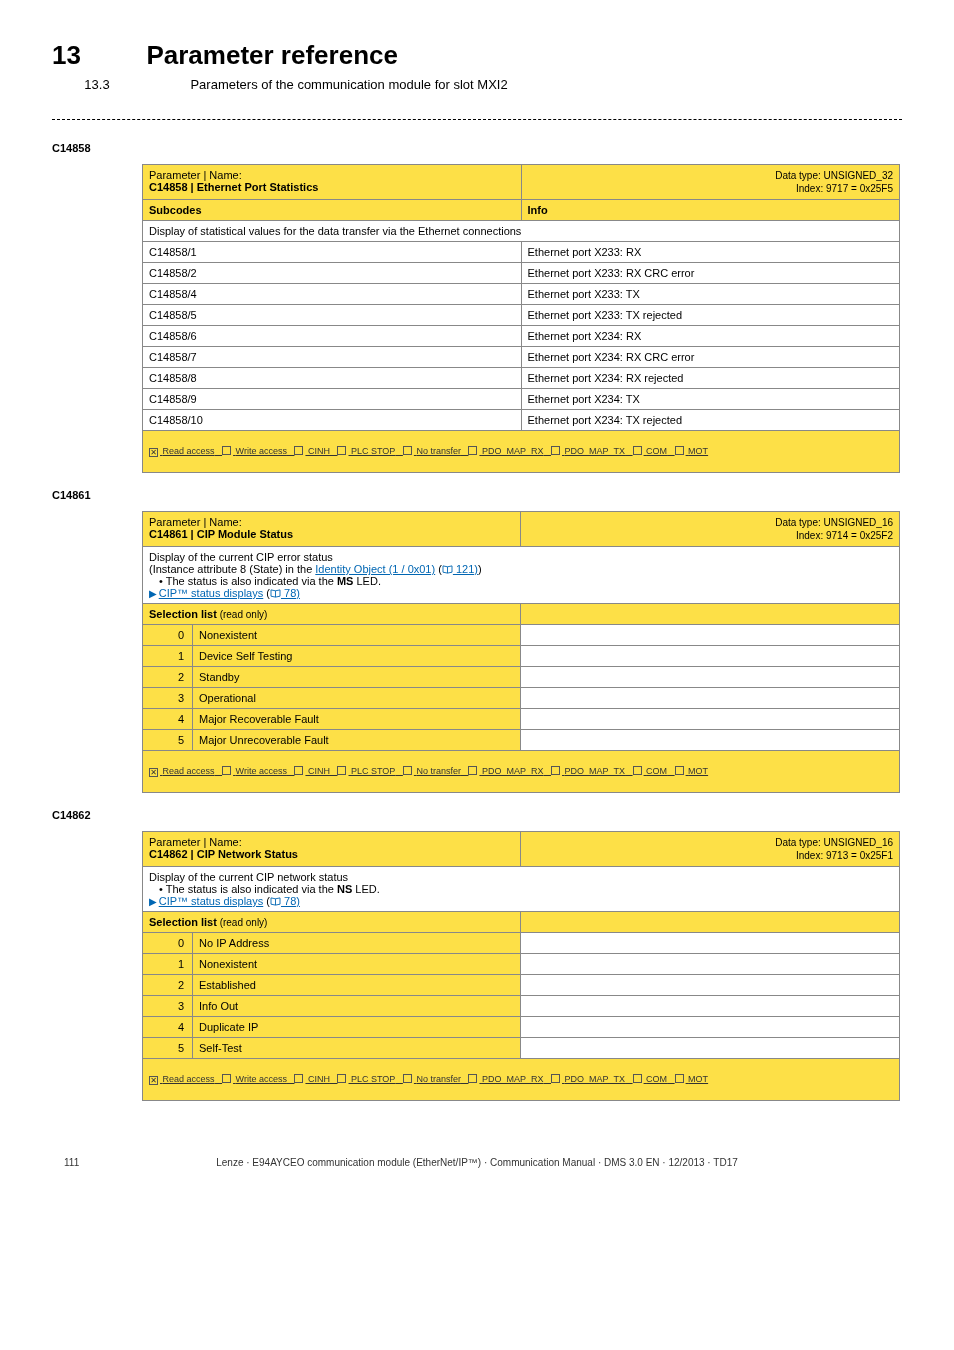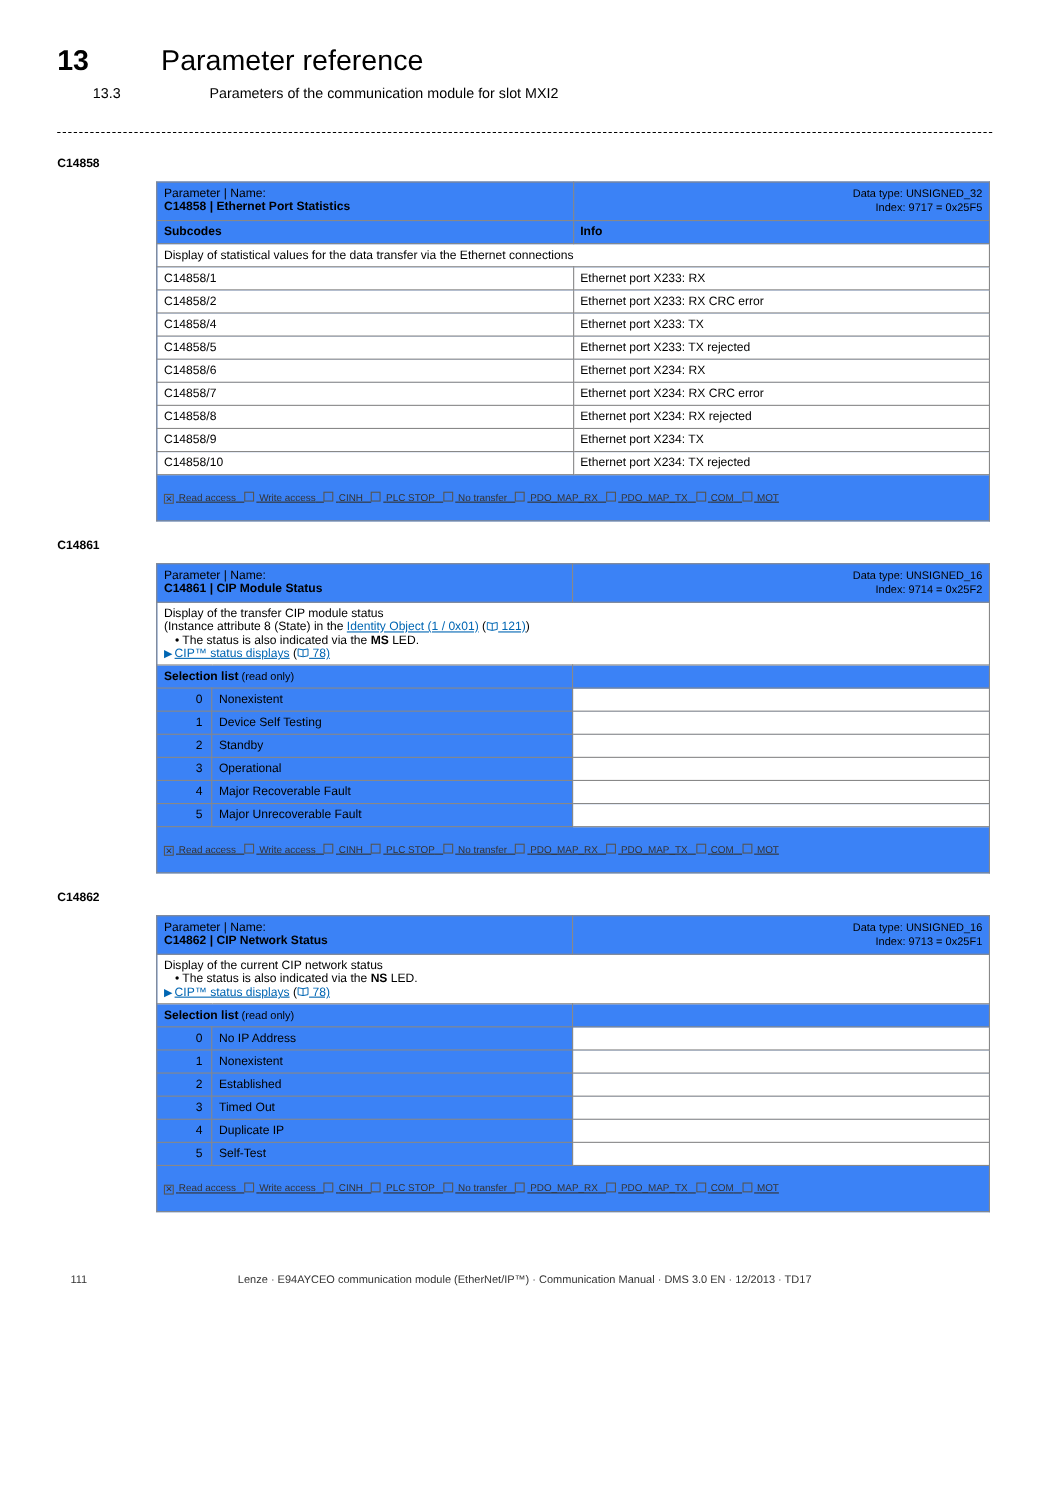--- a/index.html
+++ b/index.html
@@ -1,24 +1,24 @@
 <!DOCTYPE html>
 <html><head>
 <meta charset="utf-8">
 <style>
   * { box-sizing: border-box; margin: 0; padding: 0; }
   html, body { width: 954px; font-family: Arial, Helvetica, sans-serif; background: #fff; color: #000; }
   .page { padding: 40px 52px 30px 52px; }
   .chapnum { font-size: 26px; font-weight: 600; display: inline-block; width: 90px; vertical-align: top; }
-  .chaptitle { font-size: 26px; font-weight: 400; display: inline-block; }
+  .chaptitle { font-size: 26px; font-weight: 700; display: inline-block; }
   .secnum { font-size: 13px; display: inline-block; width: 90px; vertical-align: top; margin-top: 6px; text-align: center; }
   .sectitle { font-size: 13px; display: inline-block; margin-top: 6px; margin-left: 44px; }
   .dashline { margin: 26px 0 22px 0; border: none; border-top: 1.4px dashed #000; height: 0; }
   .paracode { font-size: 11px; font-weight: bold; margin: 16px 0 10px 0; }
-  table.param { width: 758px; margin-left: 90px; border-collapse: collapse; font-size: 11px; background: #3b82f6; }
+  table.param { width: 758px; margin-left: 90px; border-collapse: collapse; font-size: 11px; background: #fde047; }
   table.param td, table.param th { border: 1px solid #888; padding: 4px 6px; vertical-align: top; }
   table.param .hdr-left { width: 590px; }
   table.param .hdr-right { width: 168px; text-align: right; font-size: 10px; line-height: 1.3; }
   table.param .name { font-weight: bold; }
   table.param .white { background: #fff; }
   table.param .subhdr { font-weight: bold; }
   table.param .half { width: 50%; }
   table.param .selnum { width: 78px; text-align: right; padding-right: 8px; }
   table.param .sellabel { }
   table.param .foot { font-size: 9px; color: #333; padding: 15px 6px; text-decoration: underline; }
@@ -133,21 +133,21 @@
         <span>Parameter | Name:</span><br>
         <span class="name">C14861 | CIP Module Status</span>
       </td>
       <td class="hdr-right">
         <span>Data type: UNSIGNED_16</span><br>
         <span>Index: 9714 = 0x25F2</span>
       </td>
     </tr>
     <tr>
           <td class="white" colspan="3">
-      <span>Display of the transfer CIP module status</span><br>
+      <span>Display of the current CIP error status</span><br>
       <span>(Instance attribute 8 (State) in the </span><span class="link">Identity Object (1 / 0x01)</span> <span>(</span><span class="bookicon"><svg viewBox="0 0 12 10">
                 <path d="M1 1 L6 2 L11 1 L11 8 L6 9 L1 8 Z M6 2 L6 9" fill="none" stroke="#0066b3" stroke-width="1"></path>
               </svg></span><span class="link"> 121)</span><span>)</span><br>
       <span class="bullet">• <span>The status is also indicated via the </span><b>MS</b><span> LED.</span></span><br>
       <span class="arrow">▶</span><span class="link">CIP™ status displays</span> <span>(</span><span class="bookicon"><svg viewBox="0 0 12 10">
                 <path d="M1 1 L6 2 L11 1 L11 8 L6 9 L1 8 Z M6 2 L6 9" fill="none" stroke="#0066b3" stroke-width="1"></path>
               </svg></span><span class="link"> 78)</span>
     </td>
         </tr>
     <tr>
@@ -246,21 +246,21 @@
         <td class="sellabel" style="width:calc(50% - 78px)">Nonexistent</td>
         <td class="white"></td>
       </tr>
         <tr>
         <td class="selnum">2</td>
         <td class="sellabel" style="width:calc(50% - 78px)">Established</td>
         <td class="white"></td>
       </tr>
         <tr>
         <td class="selnum">3</td>
-        <td class="sellabel" style="width:calc(50% - 78px)">Timed Out</td>
+        <td class="sellabel" style="width:calc(50% - 78px)">Info Out</td>
         <td class="white"></td>
       </tr>
         <tr>
         <td class="selnum">4</td>
         <td class="sellabel" style="width:calc(50% - 78px)">Duplicate IP</td>
         <td class="white"></td>
       </tr>
         <tr>
         <td class="selnum">5</td>
         <td class="sellabel" style="width:calc(50% - 78px)">Self-Test</td>

